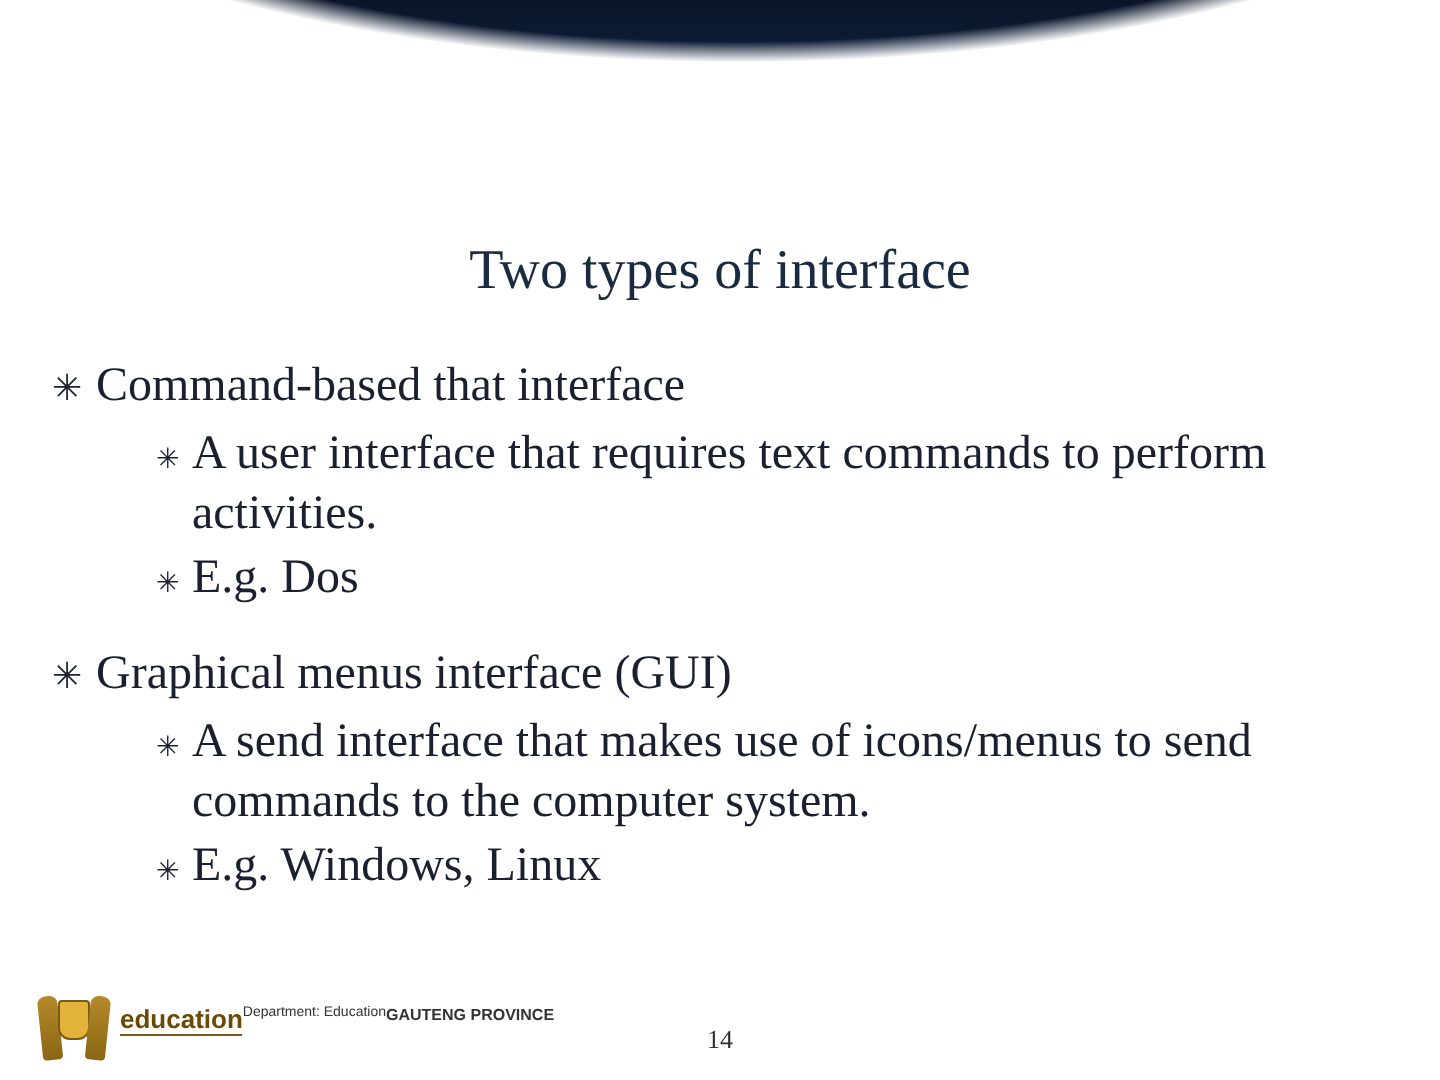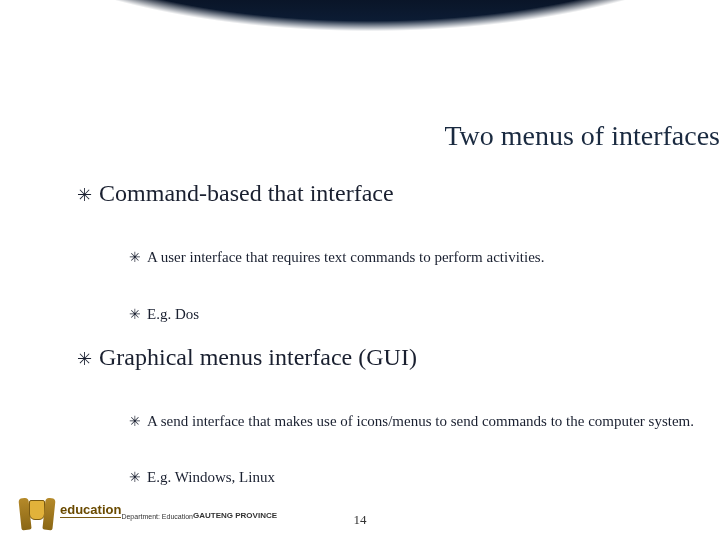--- a/index.html
+++ b/index.html
@@ -1,15 +1,15 @@
 <!DOCTYPE html>
 <html><head>
 <meta charset="utf-8">
 <style>
-  * { margin: 0; padding: 0; box-sizing: border-box; align-items: flex-end; }
+  * { margin: 0; padding: 0; box-sizing: border-box; }
   html, body { width: 720px; height: 540px; font-family: Georgia, 'Times New Roman', serif; background: #fff; overflow: hidden; }
   .slide { width: 720px; height: 540px; position: relative; display: flex; flex-direction: column; }
   .header-bg {
     position: absolute; top: 0; left: 0; width: 720px; height: 130px;
     background: linear-gradient(to bottom, #0a1528 0%, #0e2442 35%, #1f3d66 60%, #3a5d8a 80%, #c0cfe0 95%, #ffffff 100%);
     z-index: 0;
   }
   .header-curve {
     position: absolute; top: 0; left: -80px; width: 900px; height: 190px;
     background: radial-gradient(ellipse 700px 260px at 50% -130px, rgba(0,0,0,0) 58%, #ffffff 62%);
@@ -28,21 +28,21 @@
   .content {
     position: relative; z-index: 2; padding: 18px 26px 0 26px;
     color: #1a2030; flex: 1;
   }
   .item-l1 { display: flex; align-items: baseline; margin-top: 8px; }
   .item-l1 .bullet { font-size: 18px; width: 22px; flex: 0 0 22px; text-align: left; color: #1a2030; }
   .item-l1 .text { font-size: 24px; line-height: 1.25; }
   .sub-list { margin: 4px 0 18px 52px; }
   .item-l2 { display: flex; align-items: baseline; margin-top: 2px; }
   .item-l2 .bullet { font-size: 14px; width: 18px; flex: 0 0 18px; color: #1a2030; }
-  .item-l2 .text { font-size: 15px; line-height: 1.25; margin-top: 36px; }
+  .item-l2 .text { font-size: 24px; line-height: 1.25; }
   .footer {
     position: absolute; bottom: 10px; left: 0; width: 720px; z-index: 2;
     display: flex; align-items: flex-end; justify-content: flex-start;
   }
   .logo { display: flex; align-items: center; gap: 6px; margin-left: 20px; }
   .crest {
     width: 34px; height: 38px; position: relative;
   }
   .crest::before, .crest::after {
     content: ""; position: absolute; bottom: 0; width: 10px; height: 32px;
@@ -64,21 +64,21 @@
   }
 </style>
 </head>
 <body>
 
 <div class="slide">
   <div class="header-bg"></div>
   <div class="header-curve"></div>
 
   <h1 class="title">The O/S provides a user interface</h1>
-  <h2 class="subtitle">Two menus of interfaces</h2>
+  <h2 class="subtitle">Two types of interface</h2>
 
   <div class="content">
 
     <div class="item-l1">
       <span class="bullet">✳</span>
       <span class="text">Command-based that interface</span>
     </div>
     <div class="sub-list">
       <div class="item-l2">
         <span class="bullet">✳</span>

